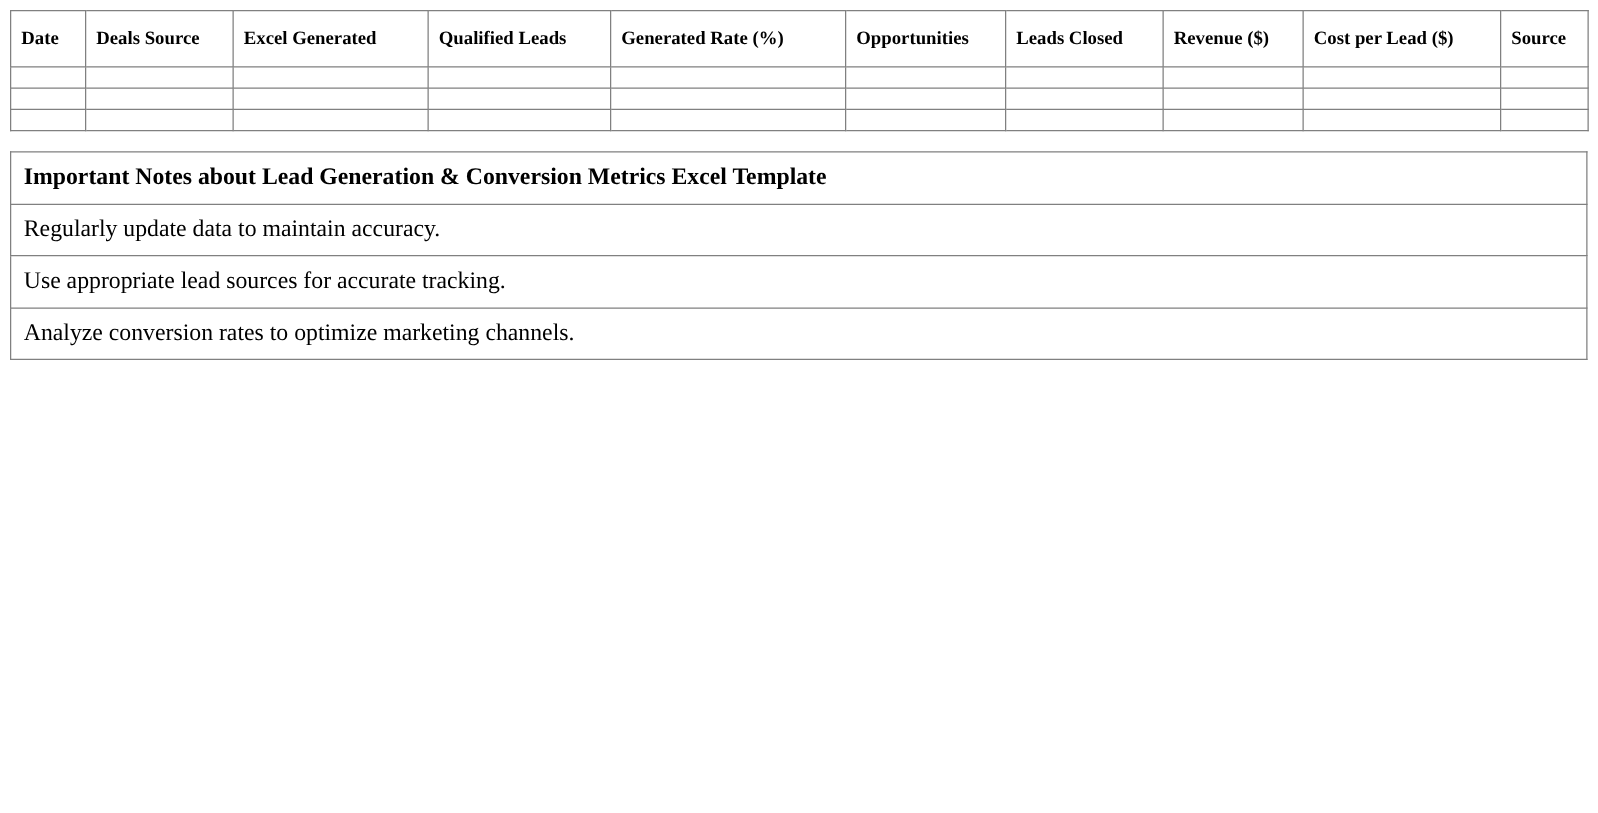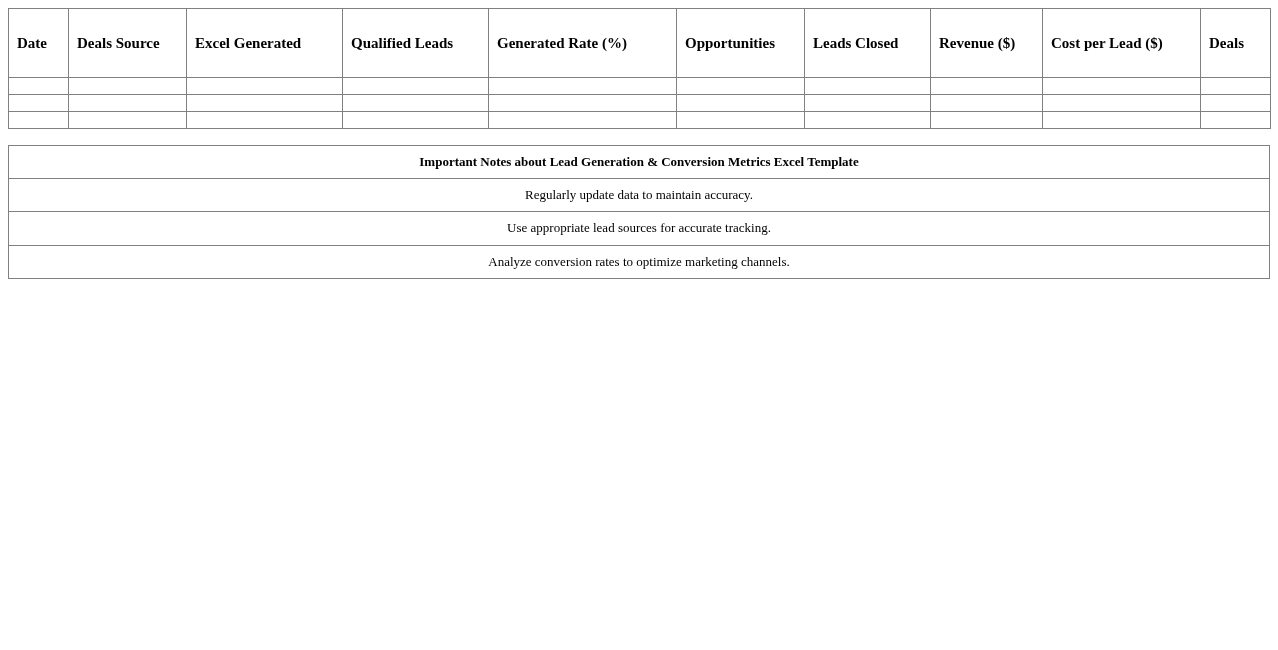--- a/index.html
+++ b/index.html
@@ -19,21 +19,21 @@
     box-sizing: border-box;
   }
   table {
     border-collapse: collapse;
     table-layout: fixed;
     width: 1262px;
   }
   table.metrics-table th,
   table.metrics-table td {
     border: 1px solid #808080;
-    padding: 20px 8px;
+    padding: 8px 8px;
     text-align: left;
     vertical-align: middle;
     font-size: 15px;
     line-height: 1.35;
     overflow: hidden;
     white-space: nowrap;
   }
   table.metrics-table th {
     font-weight: bold;
     height: 28px;
@@ -47,23 +47,23 @@
     height: 16px;
   }
   table.notes-table {
     border-collapse: collapse;
     table-layout: fixed;
     width: 1262px;
   }
   table.notes-table td {
     border: 1px solid #808080;
     padding: 7px 10px;
-    text-align: center;
+    text-align: left;
     vertical-align: middle;
-    font-size: 13px;
+    font-size: 19px;
     line-height: 1.4;
   }
   table.notes-table td.notes-title {
     font-weight: bold;
   }
 </style>
 </head>
 <body>
 
 <div class="page">
@@ -85,21 +85,21 @@
       <tr>
         <th>Date</th>
         <th>Deals Source</th>
         <th>Excel Generated</th>
         <th>Qualified Leads</th>
         <th>Generated Rate (%)</th>
         <th>Opportunities</th>
         <th>Leads Closed</th>
         <th>Revenue ($)</th>
         <th>Cost per Lead ($)</th>
-        <th>Deals</th>
+        <th>Source</th>
       </tr>
     </thead>
     <tbody>
       <tr>
         <td class="data-cell"></td>
         <td class="data-cell"></td>
         <td class="data-cell"></td>
         <td class="data-cell"></td>
         <td class="data-cell"></td>
         <td class="data-cell"></td>

